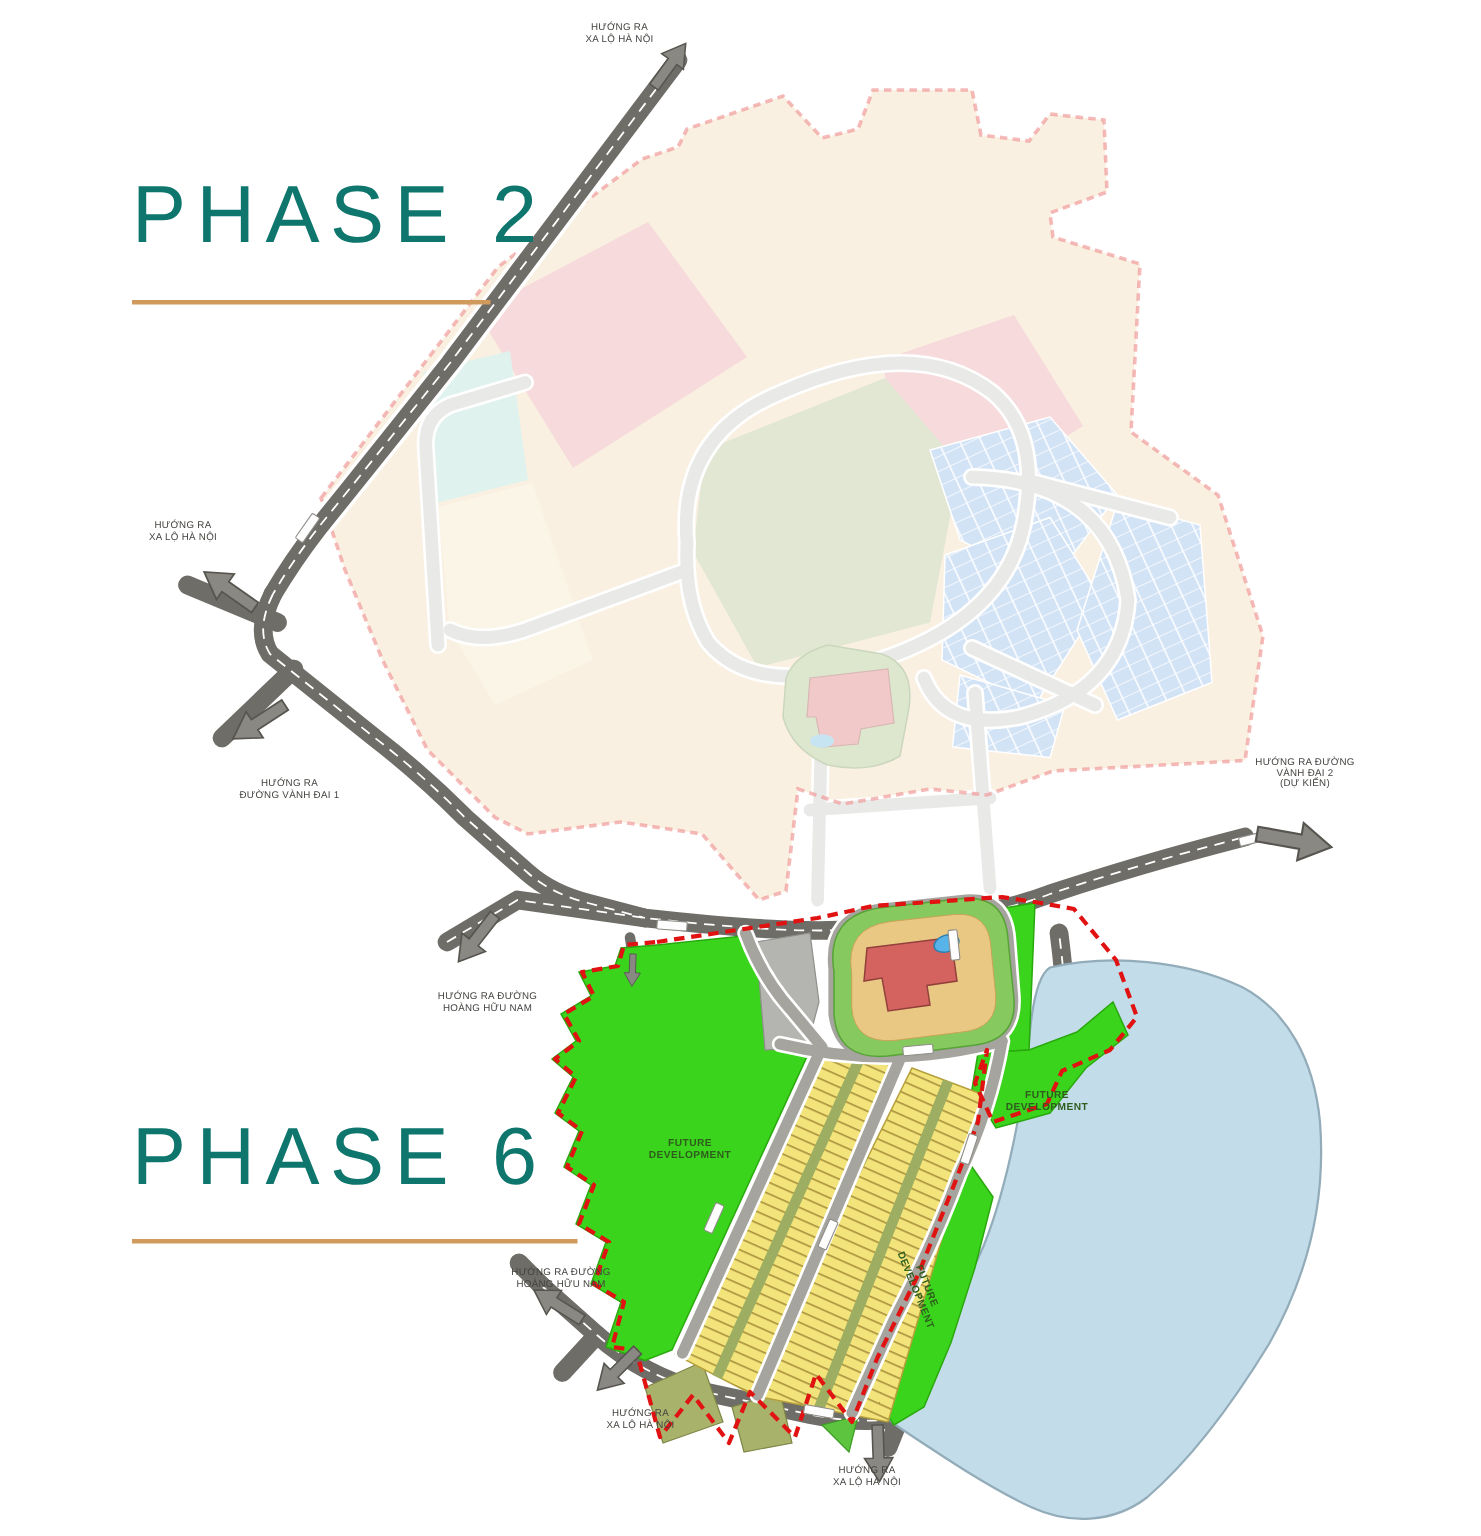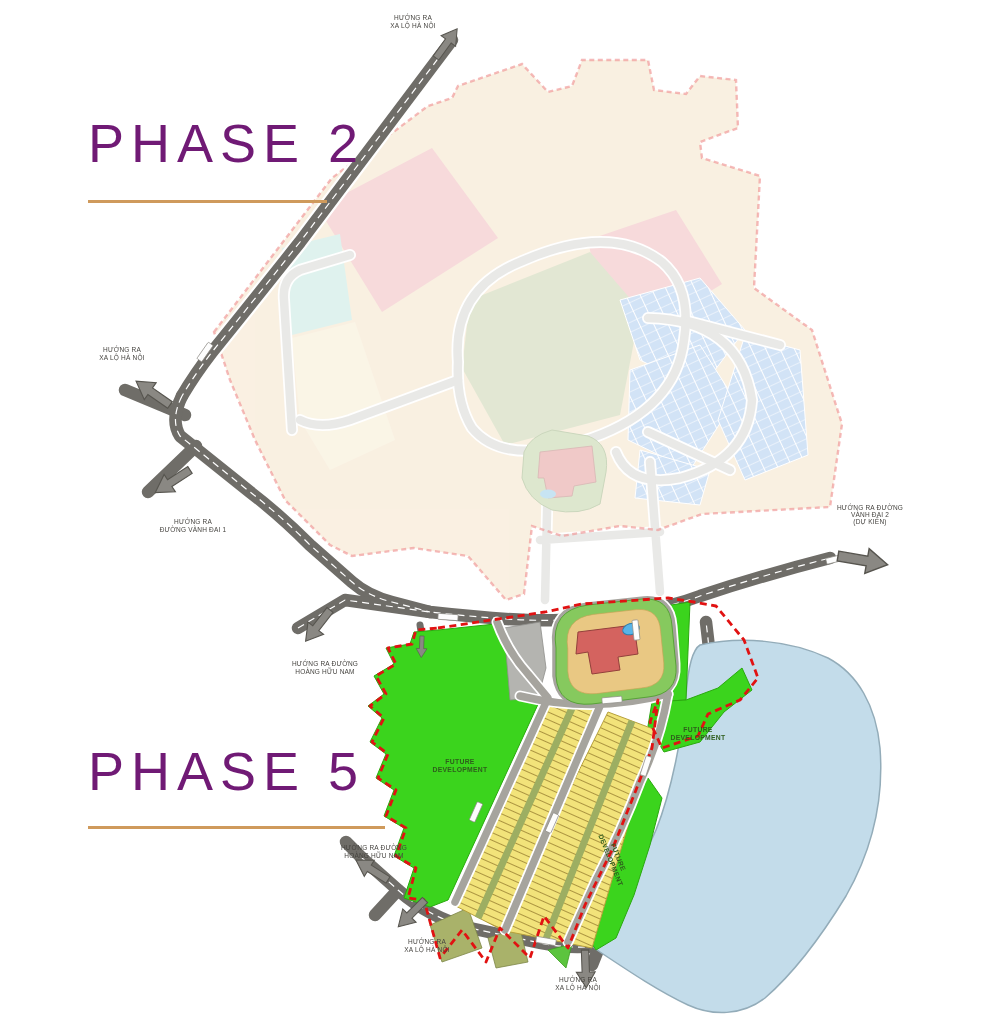--- a/index.html
+++ b/index.html
@@ -1,21 +1,21 @@
 <!DOCTYPE html>
 <html><head>
 <meta charset="utf-8">
 <style>
   html,body{margin:0;padding:0;background:#ffffff;}
   #canvas{
     position:relative;width:987px;height:1024px;background:#ffffff;overflow:hidden;
     font-family:"Liberation Sans",sans-serif;
   }
   .phase-label{
-    position:absolute;color:#701a75;font-weight:200;
+    position:absolute;color:#0f766e;font-weight:200;
     font-size:54px;letter-spacing:7px;line-height:1;white-space:nowrap;
   }
   .phase-underline{position:absolute;height:3px;background:#cf9a5c;}
   #phase2-label{left:88px;top:116px;}
   #phase2-underline{left:88px;top:200px;width:239px;}
   #phase1-label{left:88px;top:744px;}
   #phase1-underline{left:88px;top:826px;width:297px;}
   svg{position:absolute;left:0;top:0;}
   .dir-label{font-size:6.5px;fill:#45433f;letter-spacing:.2px;}
   .fd-label{font-size:6.8px;fill:#2f5d1d;font-weight:bold;letter-spacing:.3px;}
@@ -210,16 +210,16 @@
 
     <g transform="translate(616,858) rotate(68)">
       <text class="fd-label" x="0" y="0">FUTURE</text>
       <text class="fd-label" x="0" y="8">DEVELOPMENT</text>
     </g>
   </g>
 </svg>
 
 <div id="phase2-label" class="phase-label">PHASE 2</div>
 <div id="phase2-underline" class="phase-underline"></div>
-<div id="phase1-label" class="phase-label">PHASE 5</div>
+<div id="phase1-label" class="phase-label">PHASE 6</div>
 <div id="phase1-underline" class="phase-underline"></div>
 
 </div>
 
 </body></html>

